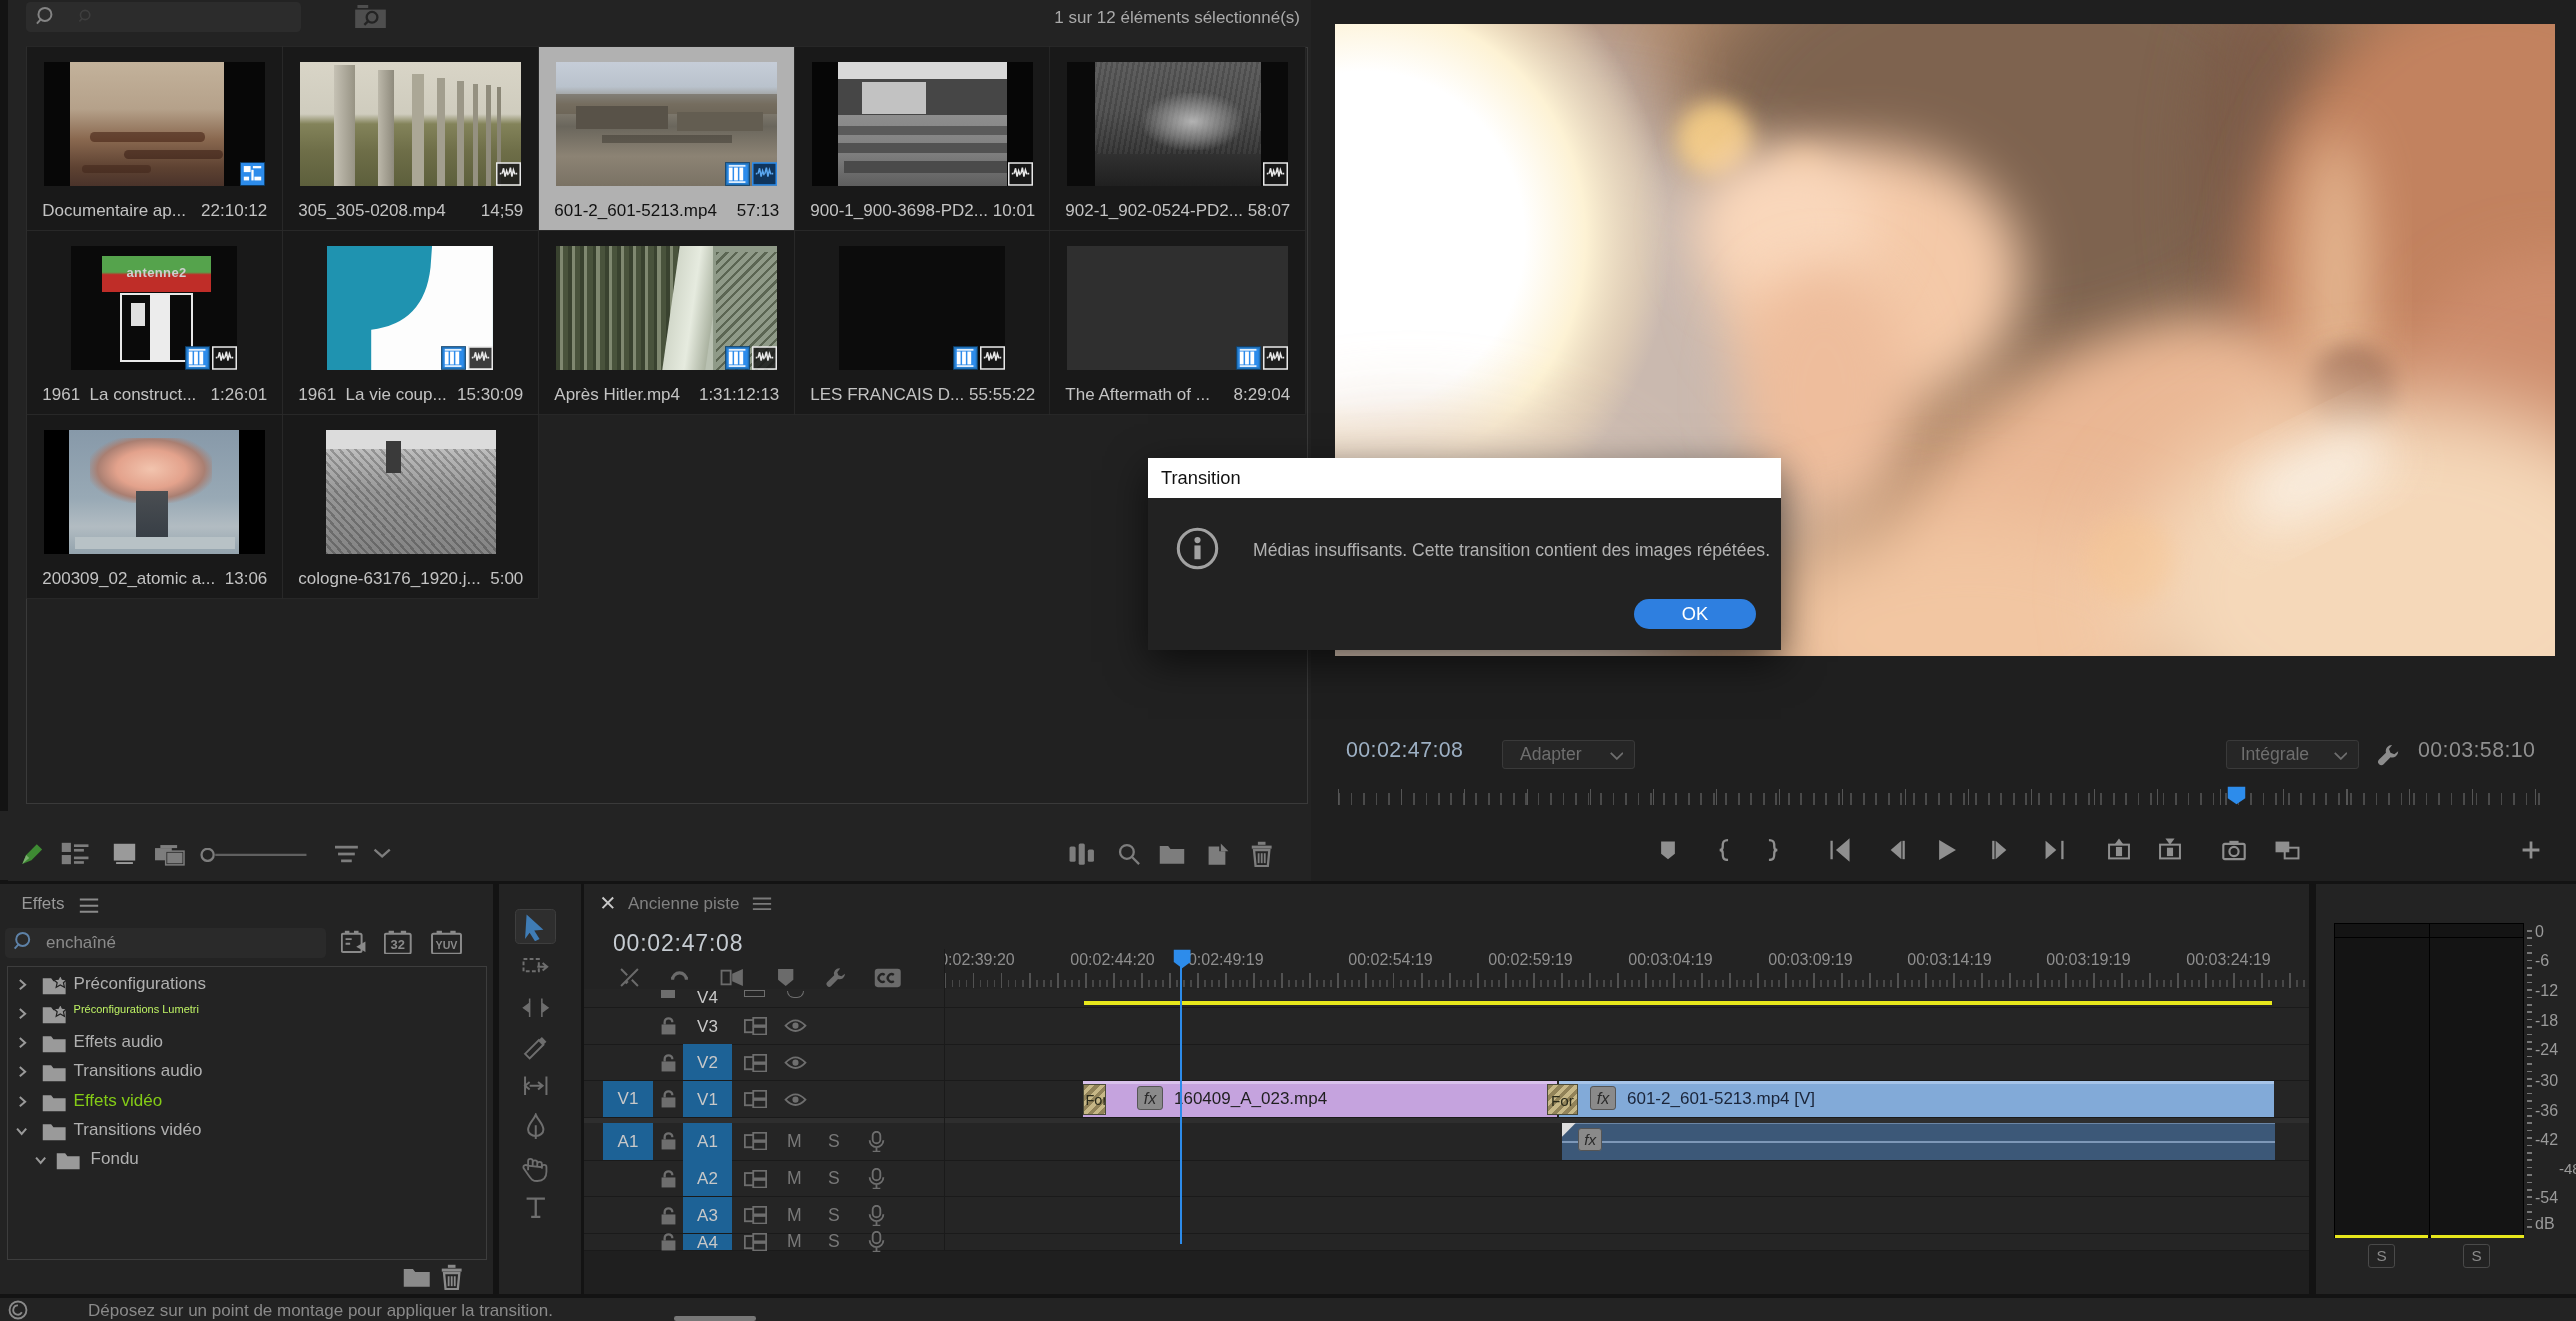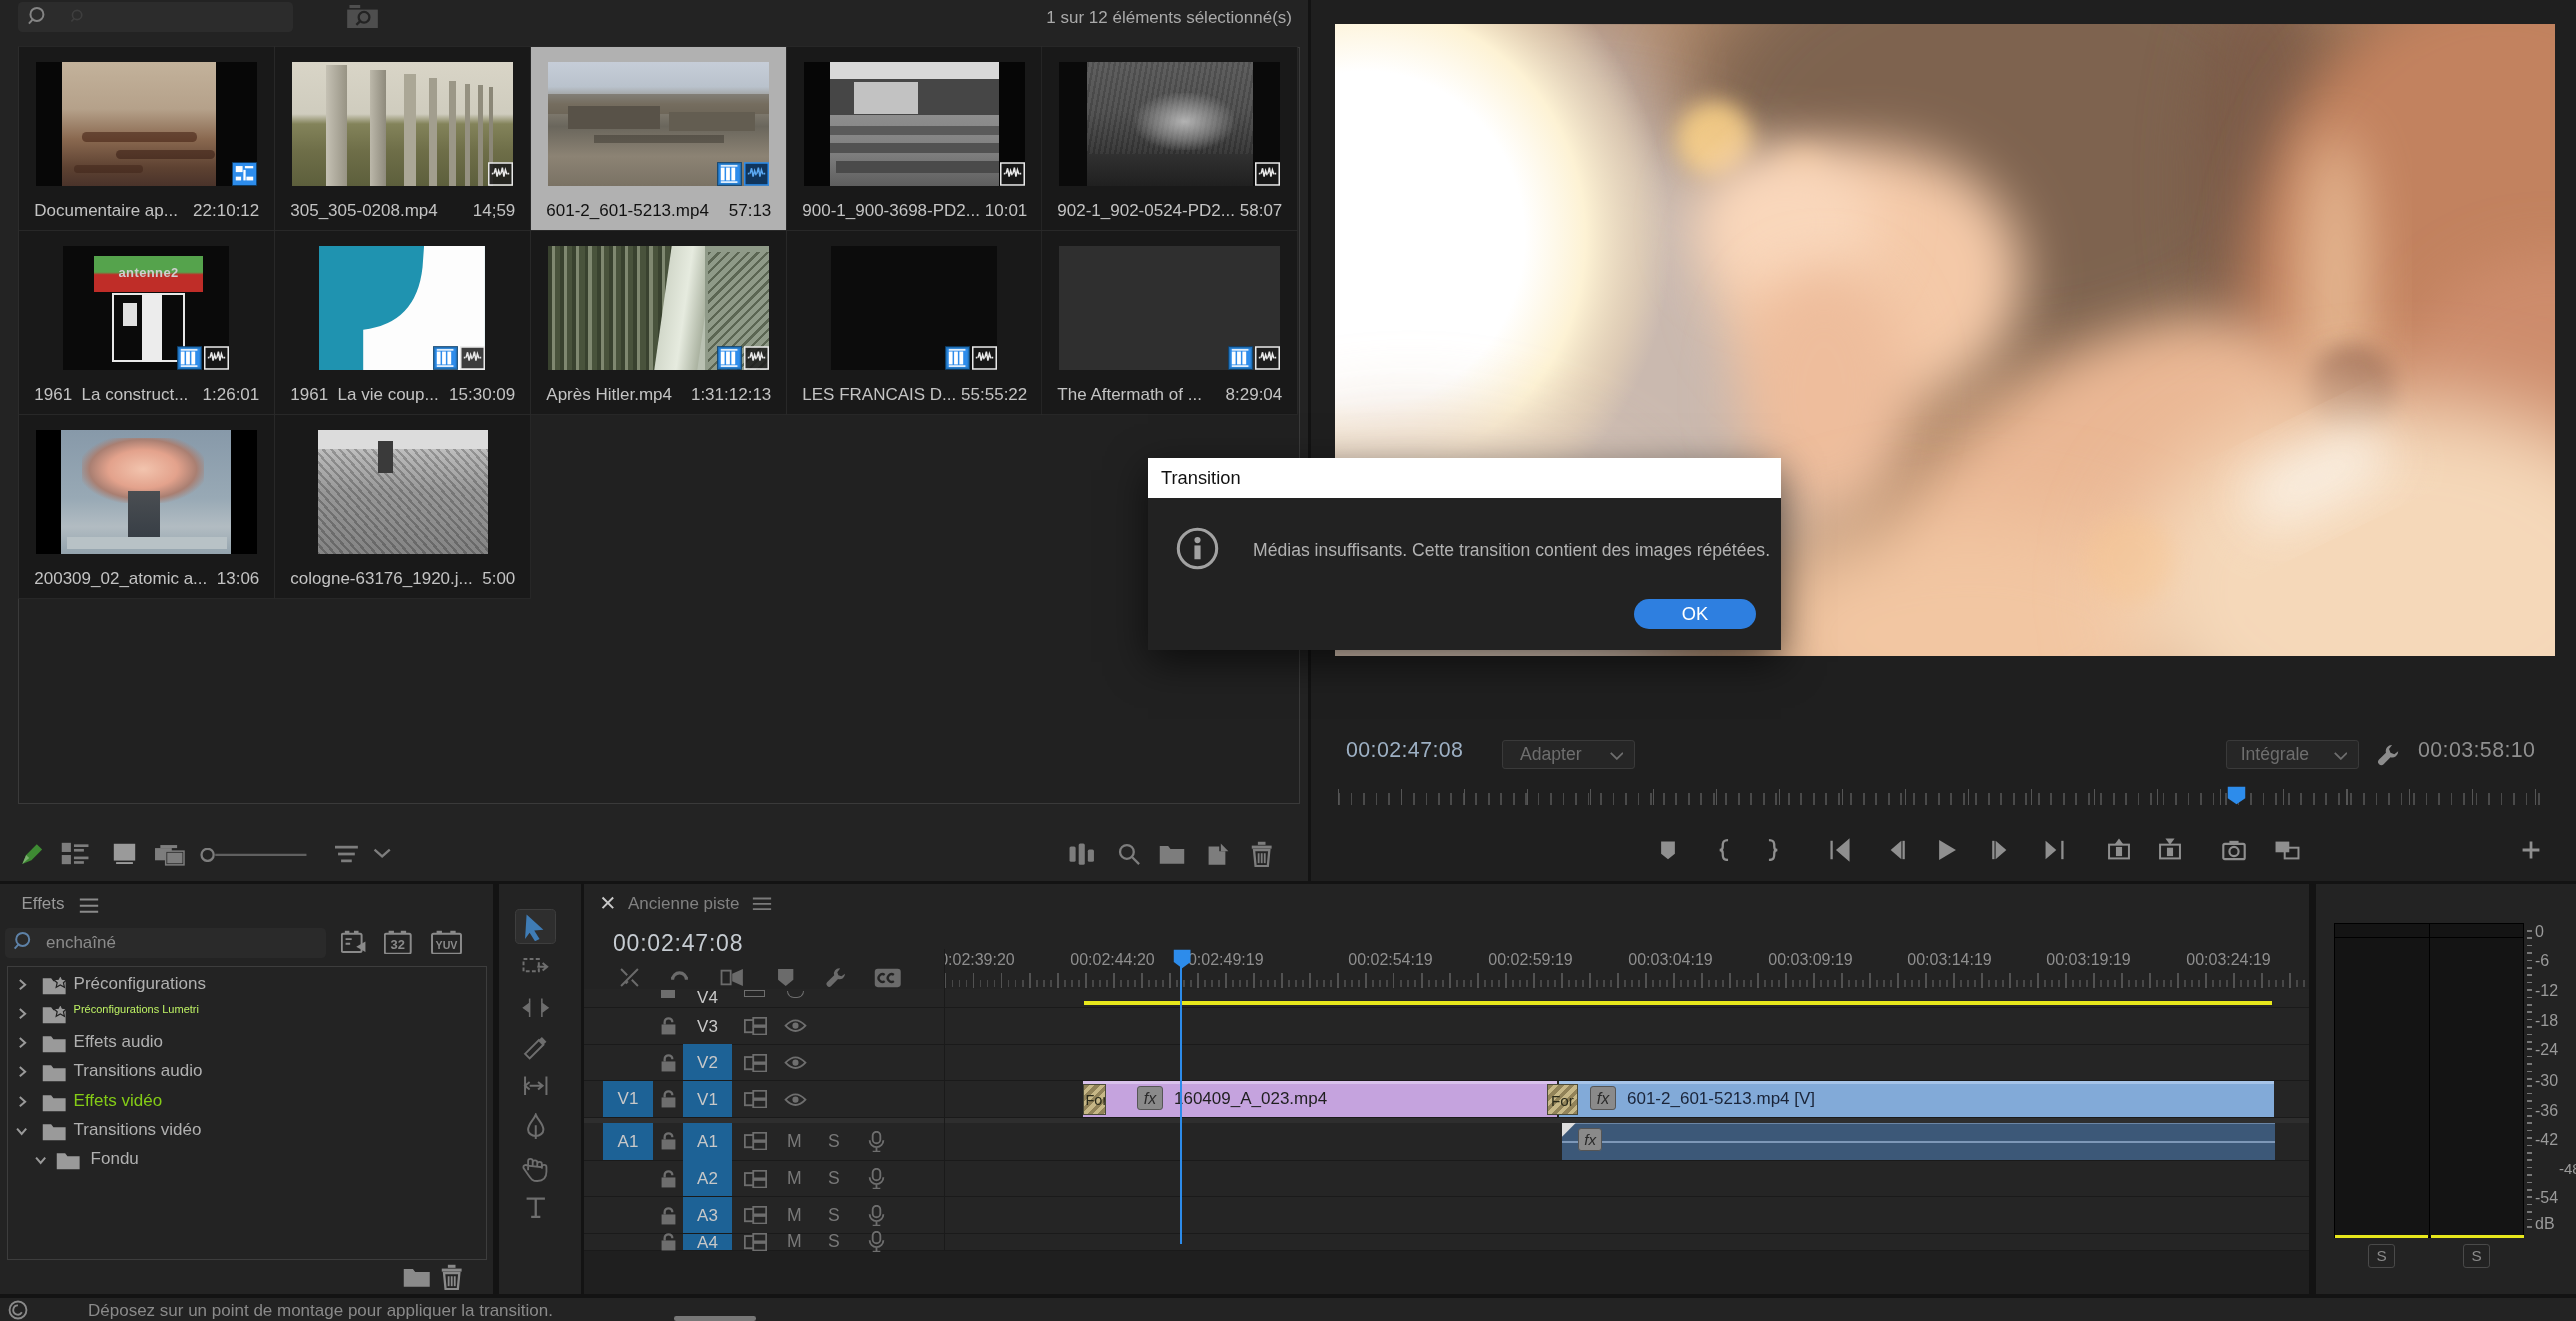--- a/index.html
+++ b/index.html
@@ -2,21 +2,21 @@
 <html style="font-size:12.2px"><head><meta charset="utf-8"><style>
 *{margin:0;padding:0;box-sizing:border-box}
 html,body{width:2576px;height:1321px;background:#131313;font-family:"Liberation Sans",sans-serif;overflow:hidden}
 #root{position:absolute;inset:0}
 .abs{position:absolute}
 .panel{position:absolute;background:#232323}
 svg{display:block}
 </style></head><body>
 <div id="root">
 
-<div class="panel" style="left:0;top:0;width:1308px;height:881px">
+<div class="panel" style="left:8px;top:0;width:1308px;height:881px">
 <div class="abs" style="left:18.3px;top:1.5px;width:275px;height:30px;background:#2c2c2c;border-radius:4.6px;"></div>
 <svg class="abs" style="left:27px;top:6.1px" width="21.4" height="21.4" viewBox="0 0 28 28">
         <circle cx="13" cy="11" r="8.5" fill="none" stroke="#848484" stroke-width="2.6"></circle>
         <line x1="7.5" y1="17.5" x2="2.5" y2="23" stroke="#848484" stroke-width="2.6"></line>
       </svg>
 <svg class="abs" style="left:70px;top:9.2px" width="15.3" height="15.3" viewBox="0 0 28 28">
         <circle cx="13" cy="11" r="8.5" fill="none" stroke="#3e3e3e" stroke-width="3"></circle>
         <line x1="7.5" y1="17.5" x2="2.5" y2="23" stroke="#3e3e3e" stroke-width="3"></line>
       </svg>
 <svg class="abs" style="left:347px;top:4.6px" width="31" height="23" viewBox="0 0 40 30">

